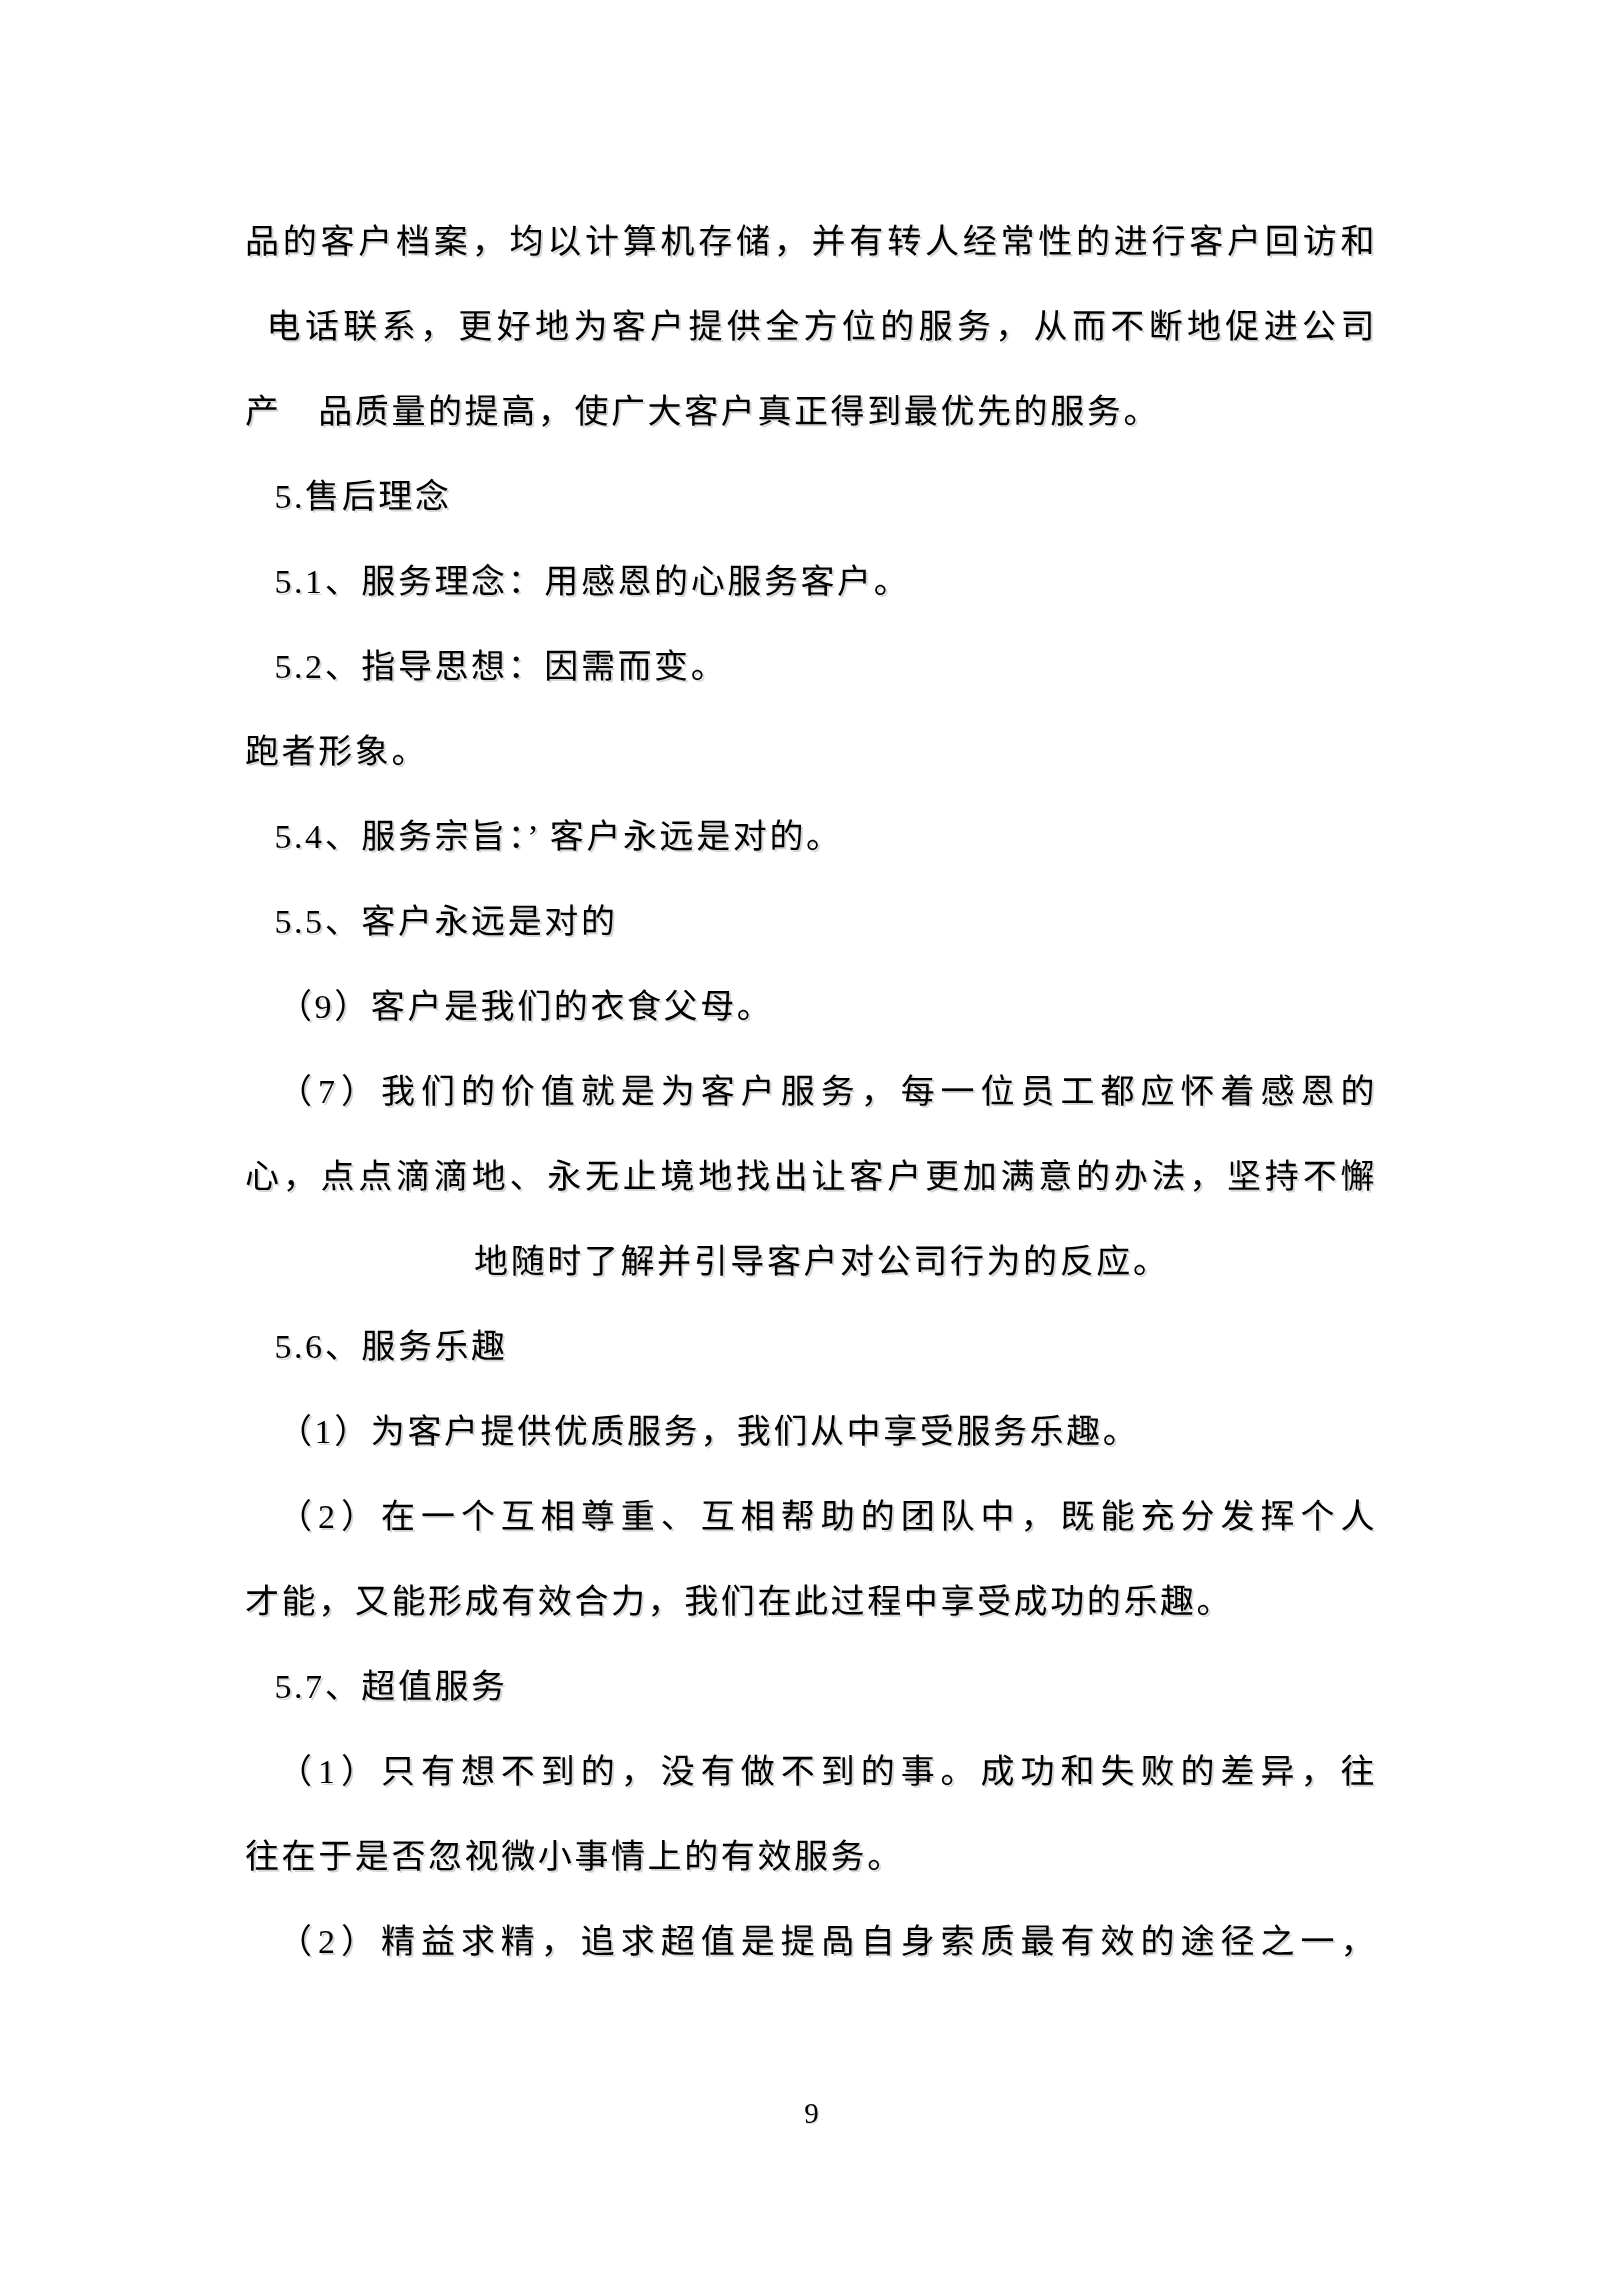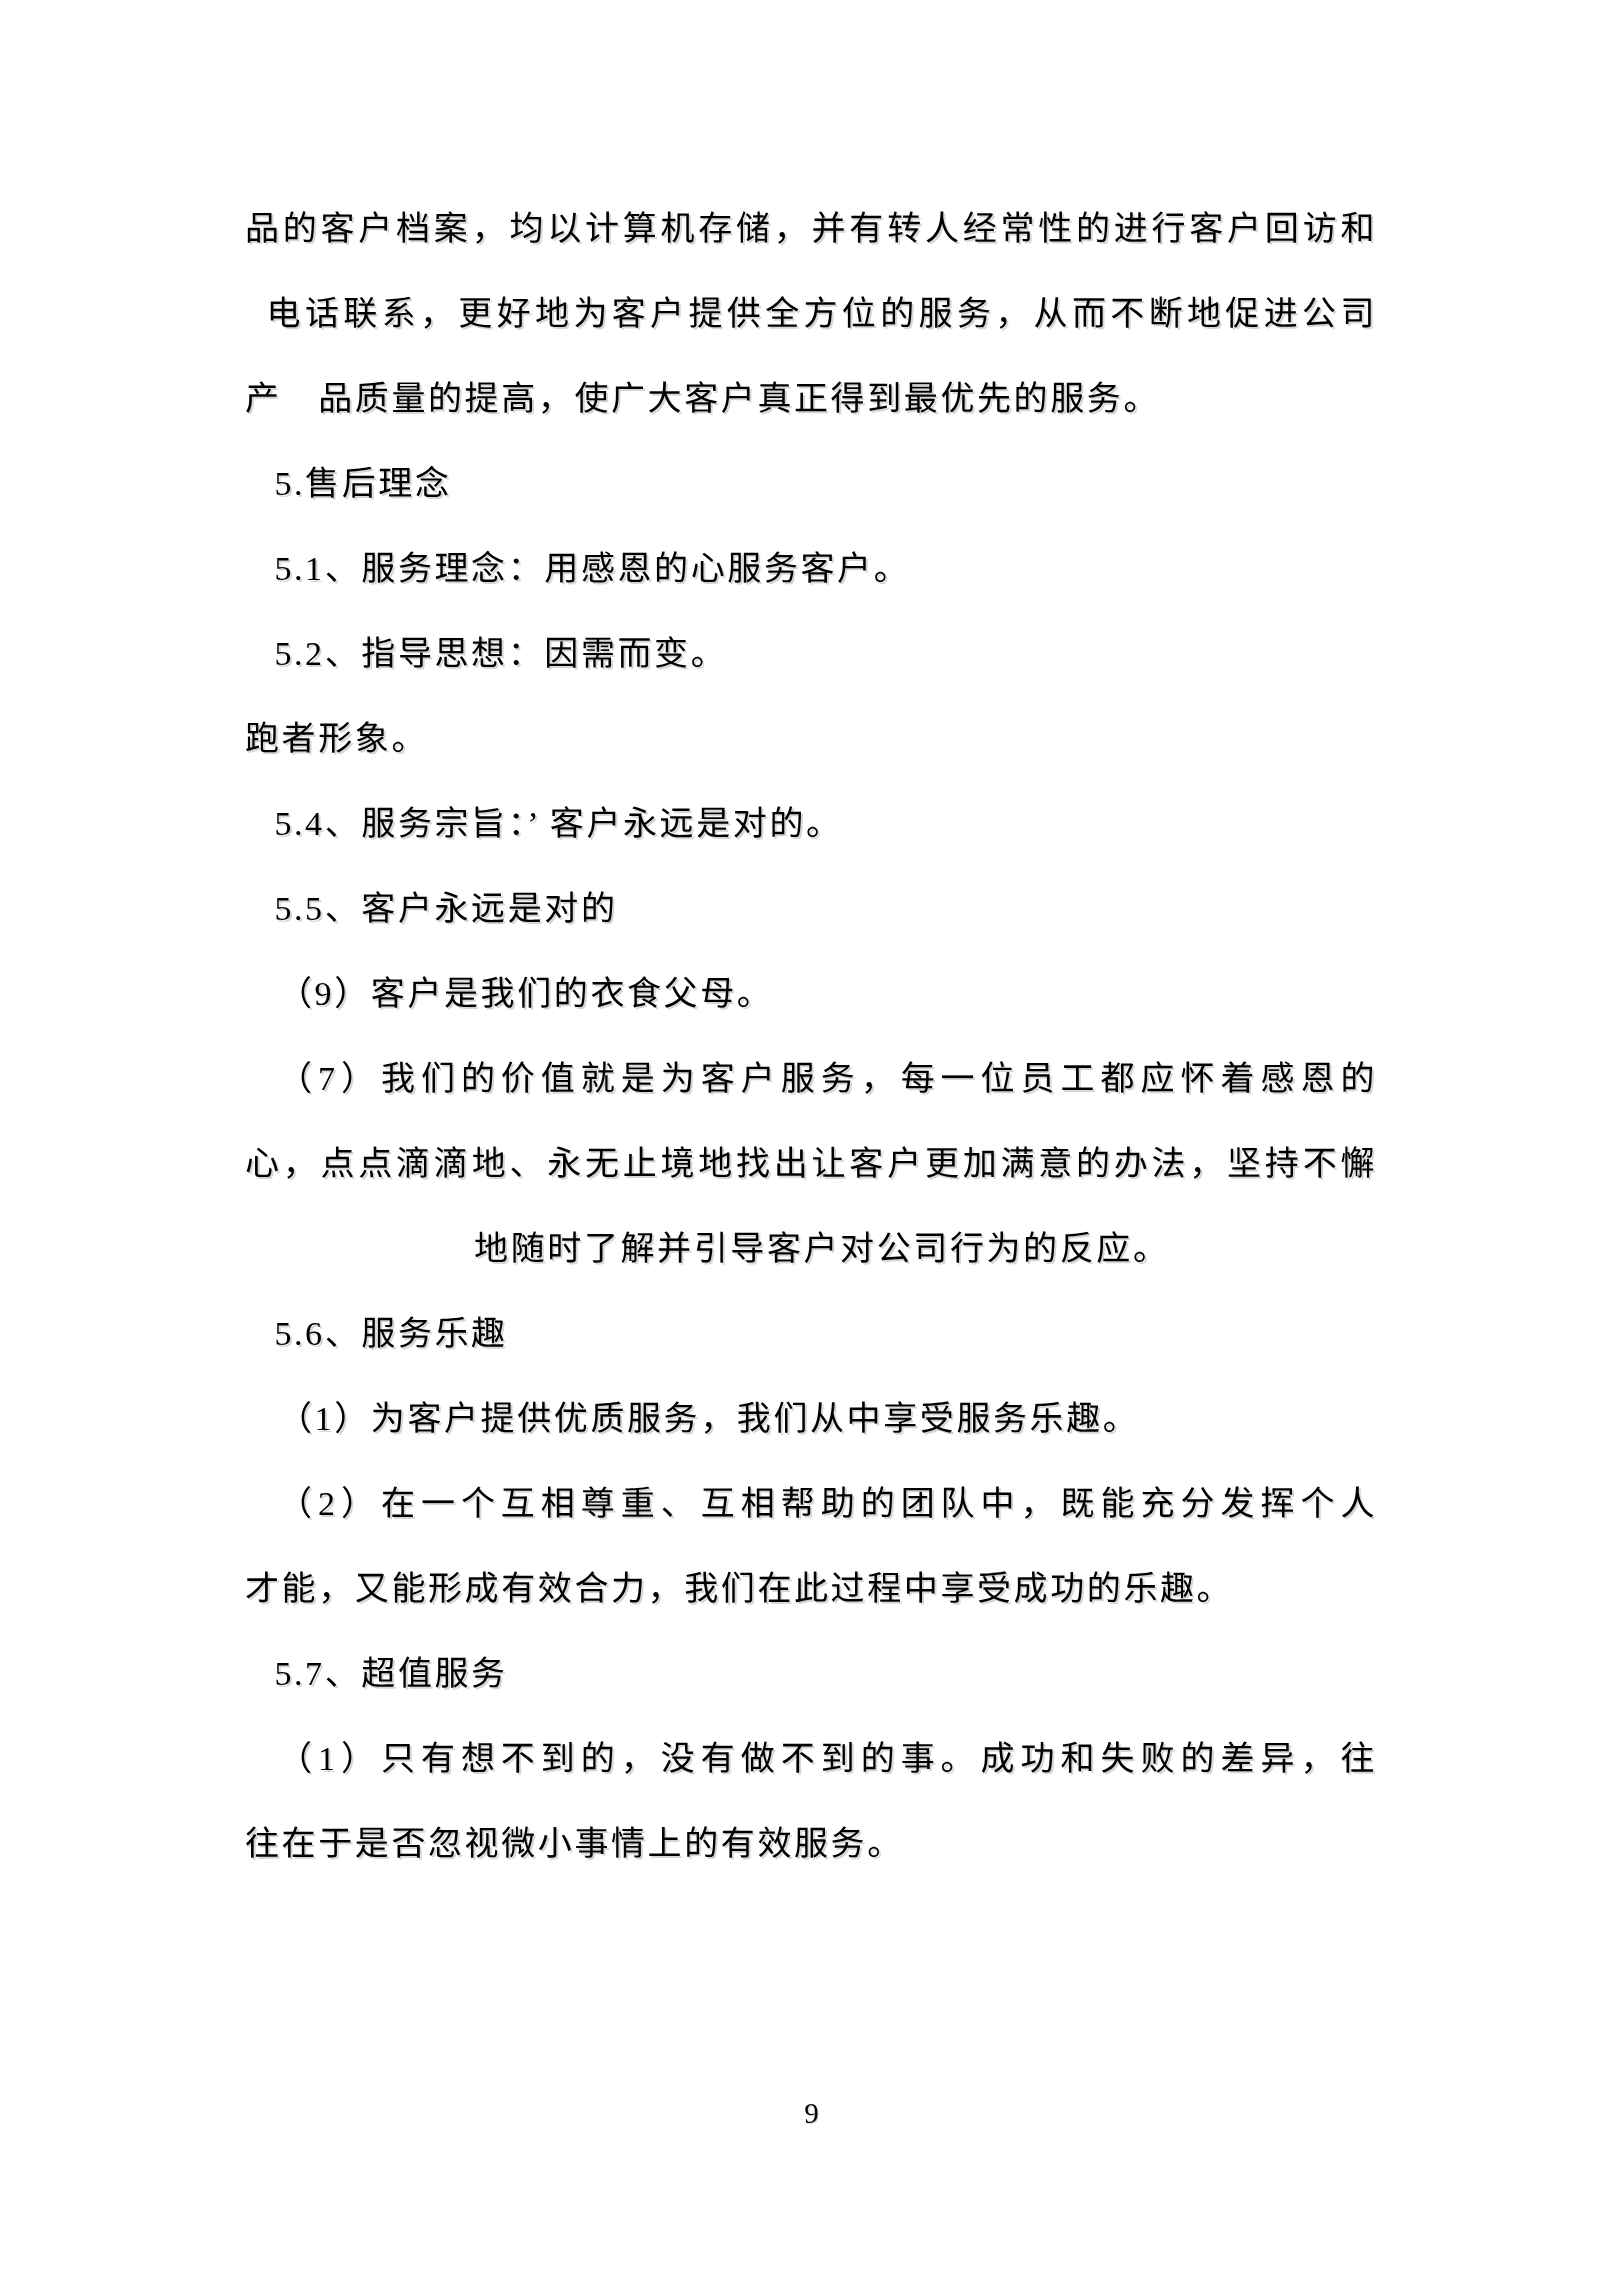--- a/index.html
+++ b/index.html
@@ -12,21 +12,21 @@
     width: 1623px;
     height: 2295px;
     background: #ffffff;
     color: #000000;
     font-family: "Liberation Serif", "DejaVu Serif", serif;
     overflow: hidden;
   }
   .text-block {
     position: absolute;
     left: 245px;
-    top: 186px;
+    top: 199px;
     width: 1132px;
   }
   .line {
     height: 85px;
     line-height: 85px;
     font-size: 34px;
     letter-spacing: 2.6px;
     text-shadow: 2px 2px 0 rgba(0,0,0,0.16);
     white-space: normal;
   }
@@ -70,18 +70,19 @@
       <div class="line l-item l-just">（7）我们的价值就是为客户服务，每一位员工都应怀着感恩的</div>
       <div class="line l-just">心，点点滴滴地、永无止境地找出让客户更加满意的办法，坚持不懈</div>
       <div class="line l-half">地随时了解并引导客户对公司行为的反应。</div>
       <div class="line l-head">5.6、服务乐趣</div>
       <div class="line l-item">（1）为客户提供优质服务，我们从中享受服务乐趣。</div>
       <div class="line l-item l-just">（2）在一个互相尊重、互相帮助的团队中，既能充分发挥个人</div>
       <div class="line">才能，又能形成有效合力，我们在此过程中享受成功的乐趣。</div>
       <div class="line l-head">5.7、超值服务</div>
       <div class="line l-item l-just">（1）只有想不到的，没有做不到的事。成功和失败的差异，往</div>
       <div class="line">往在于是否忽视微小事情上的有效服务。</div>
+      <div class="line l-item l-just">（2）精益求精，追求超值是提咼自身索质最有效的途径之一，</div>
     </div>
   <div class="footer">
     <span class="page-number">9</span>
   </div>
 </div>
 
 
 </body></html>

